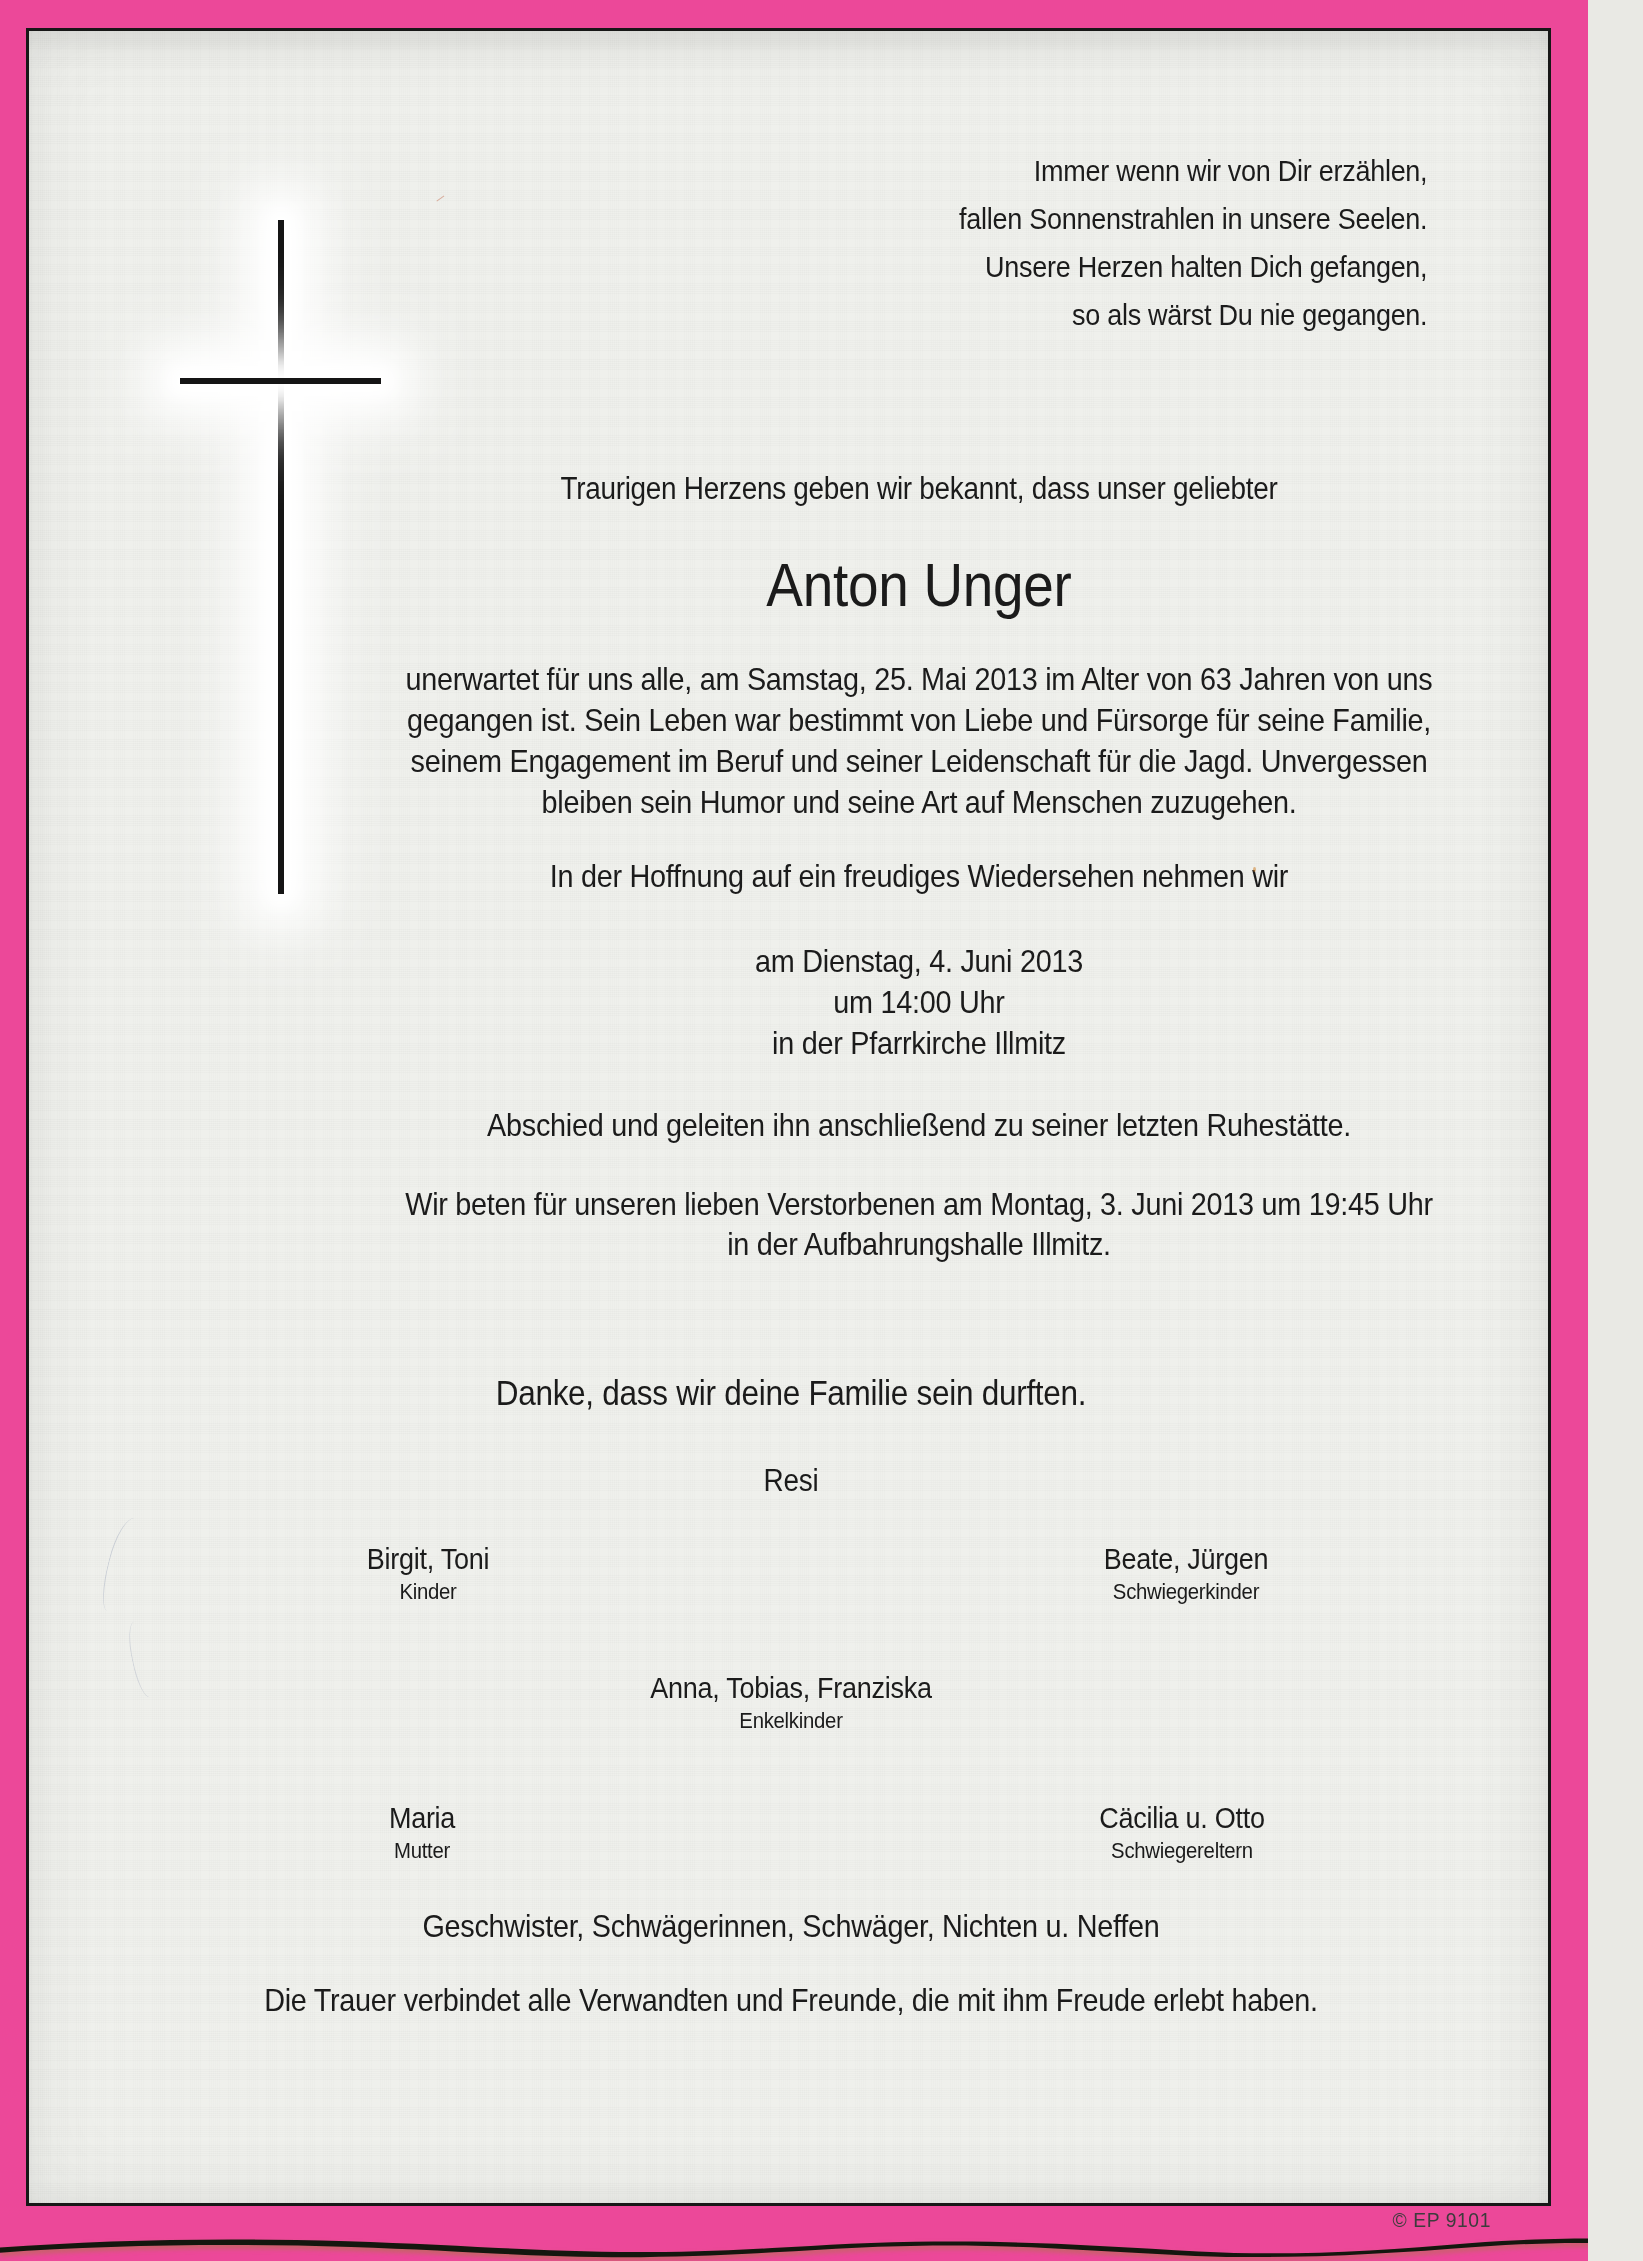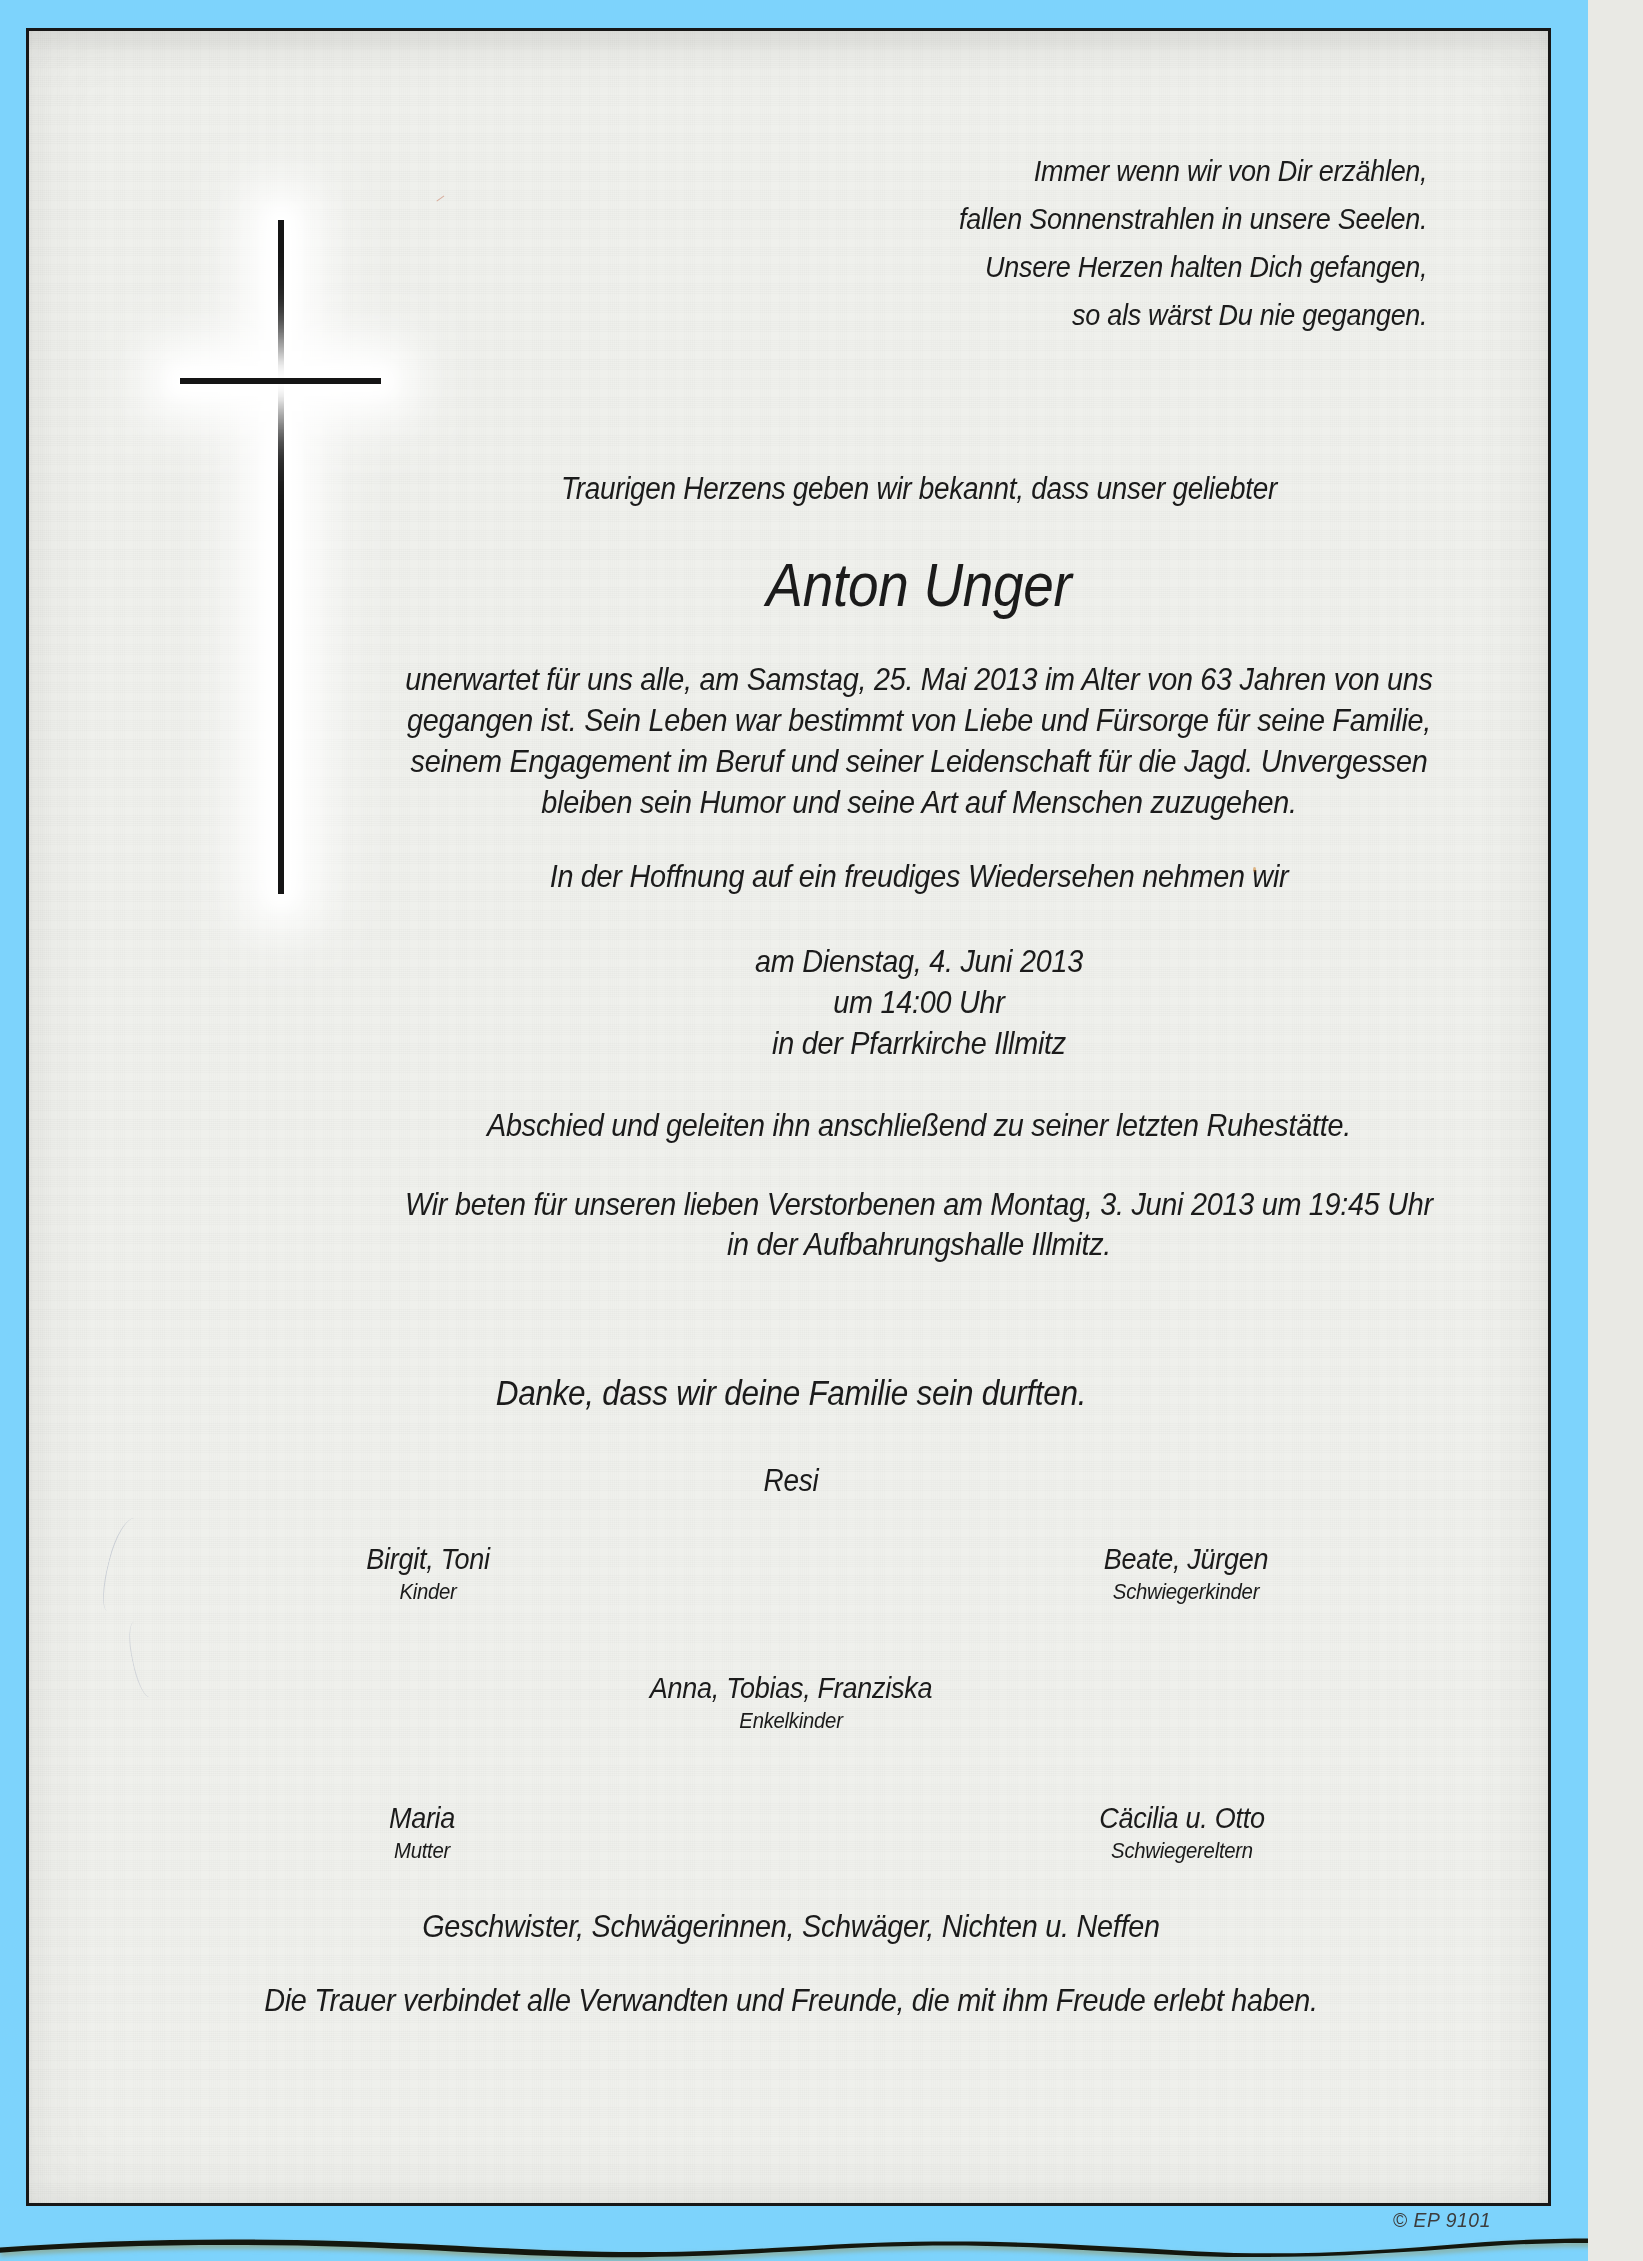--- a/index.html
+++ b/index.html
@@ -1,17 +1,17 @@
 <!DOCTYPE html>
 <html style="font-size:10.3px"><head>
 <meta charset="utf-8">
 <style>
   html,body{margin:0;padding:0;}
   body{width:1643px;height:2261px;background:#e9e9e4;font-family:"Liberation Sans", sans-serif;}
-  .page{position:relative;width:1588px;height:2261px;background:#7dd3fc;overflow:hidden;color:#1b1b1b;font-style:italic;}
+  .page{position:relative;width:1588px;height:2261px;background:#ec4899;overflow:hidden;color:#1b1b1b;}
   .frame{
     position:absolute;left:26.4px;top:28px;width:1525px;height:2178px;box-sizing:border-box;
     border:3.2px solid #171717;
     background-color:#eff0ec;
     background-image:
       repeating-linear-gradient(0deg, rgba(0,0,0,0.015) 0 0.6px, transparent 0.6px 1.9px),
       repeating-linear-gradient(90deg, rgba(0,0,0,0.012) 0 0.6px, transparent 0.6px 1.9px);
     box-shadow: inset 0 0 77px rgba(70,70,60,.08),
                 inset 0 19.3px 39px -19.3px rgba(0,0,0,.12),
                 inset 0 -13px 26px -15.5px rgba(0,0,0,.06);

